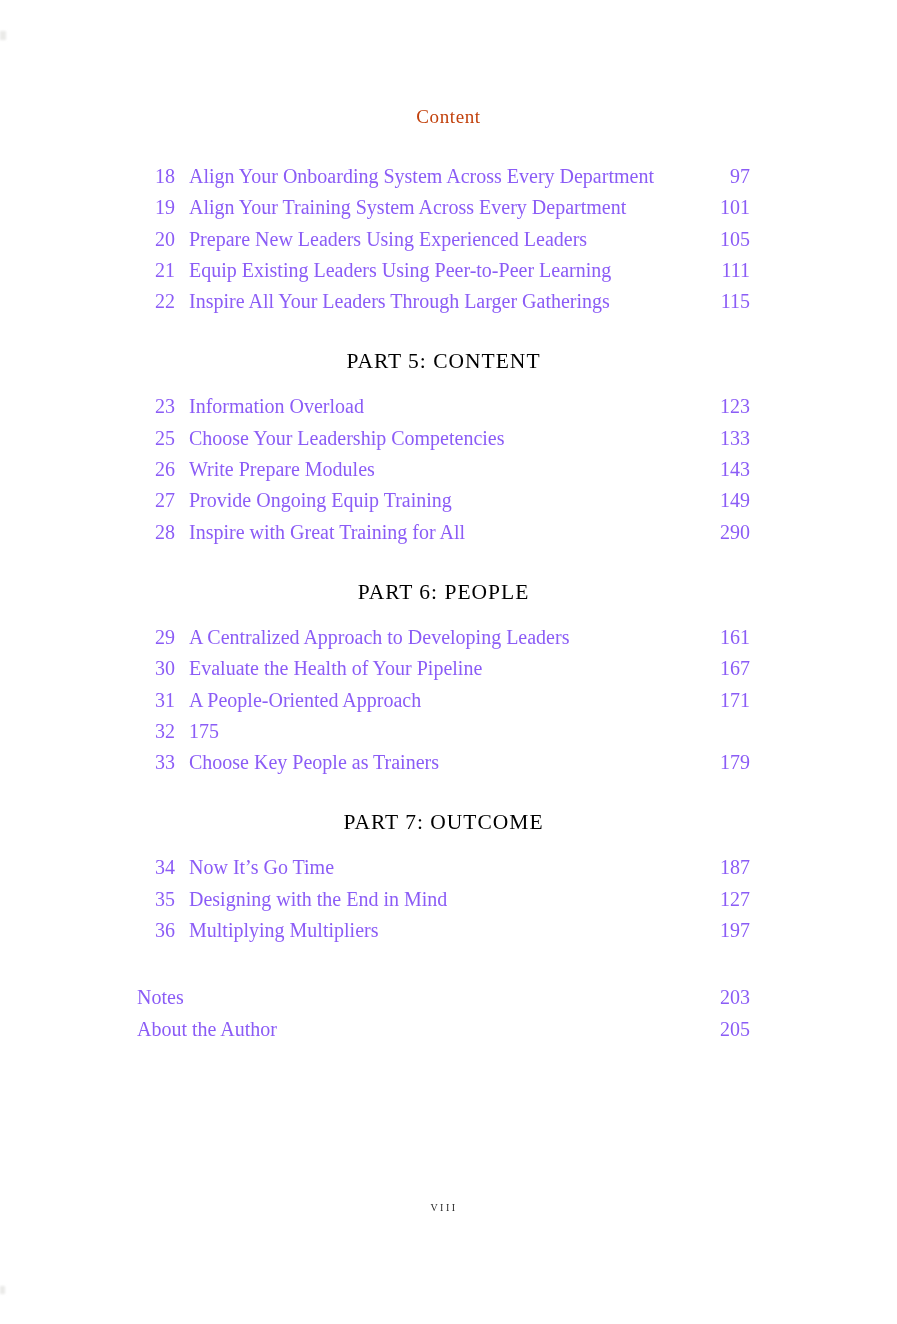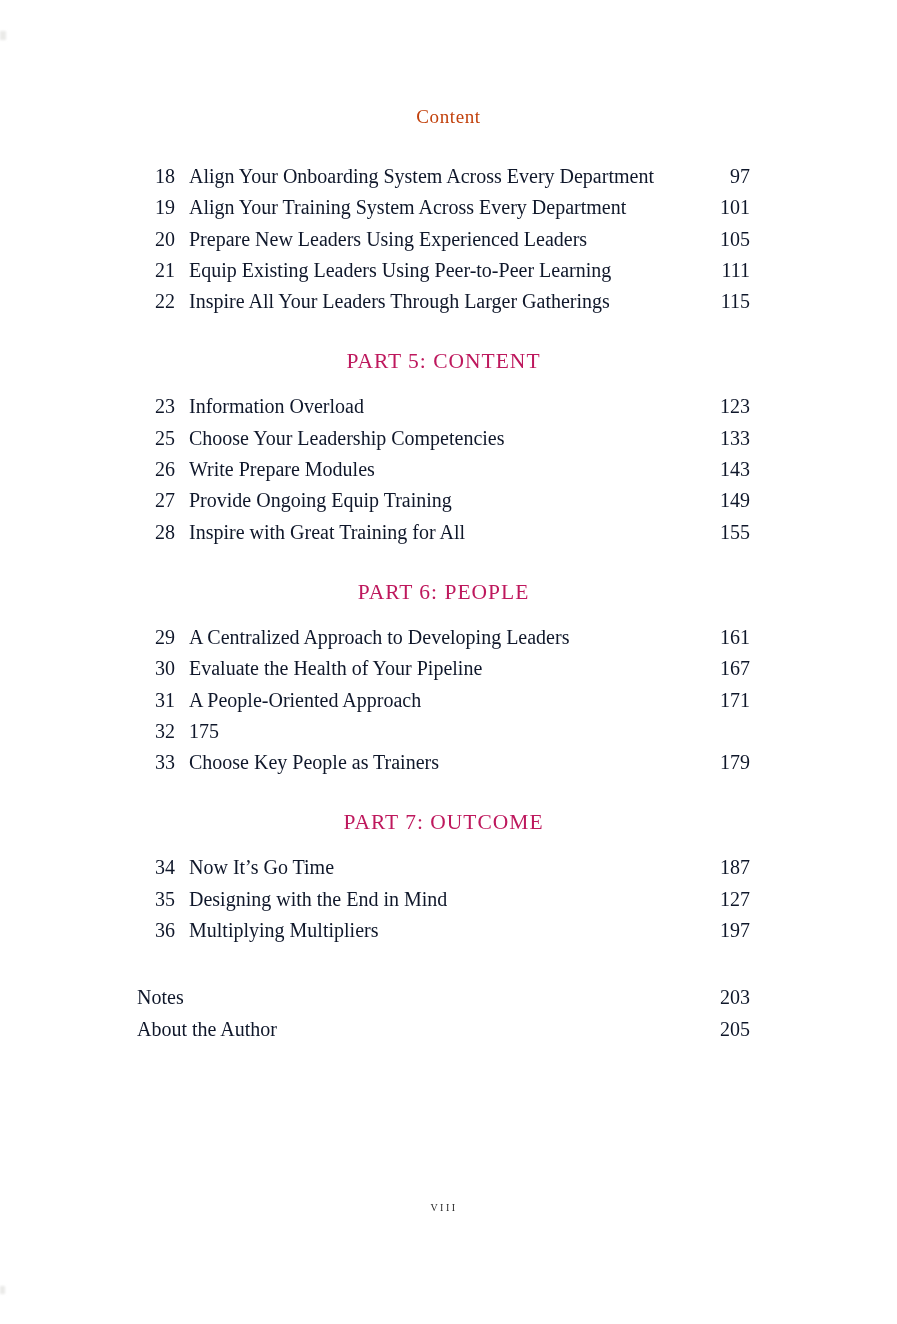--- a/index.html
+++ b/index.html
@@ -31,21 +31,21 @@
   }
   .toc {
     width: 613px;
     margin: 33px 0 0 137px;
   }
   .toc-row {
     display: flex;
     align-items: baseline;
     font-size: 20px;
     line-height: 31.3px;
-    color: #0f172a;
+    color: #8b5cf6;
   }
   .toc-row .num {
     flex: none;
     width: 38px;
     text-align: right;
   }
   .toc-row .title {
     flex: 1 1 auto;
     margin-left: 14px;
     white-space: nowrap;
@@ -59,21 +59,21 @@
   .toc-row.backmatter .title {
     margin-left: 0;
   }
   .part-heading {
     font-weight: normal;
     font-size: 21.5px;
     line-height: 30px;
     margin: 29px 0 15px 0;
     text-align: center;
     letter-spacing: 1px;
-    color: #be185d;
+    color: #000000;
   }
   .toc-section:first-child .part-heading { display: none; }
   .back-matter {
     width: 613px;
     margin: 36px 0 0 137px;
   }
   .folio {
     position: absolute;
     top: 1199px;
     left: 0;
@@ -162,21 +162,21 @@
 
   <div class="toc-row">
     <span class="num">27</span>
     <span class="title">Provide Ongoing Equip Training</span>
     <span class="pg">149</span>
   </div>
 
   <div class="toc-row">
     <span class="num">28</span>
     <span class="title">Inspire with Great Training for All</span>
-    <span class="pg">155</span>
+    <span class="pg">290</span>
   </div>
 </div>
   </section>
 
   <section class="toc-section">
     <h2 class="part-heading">PART 6: PEOPLE</h2>
     <div class="rows">
   <div class="toc-row">
     <span class="num">29</span>
     <span class="title">A Centralized Approach to Developing Leaders</span>

